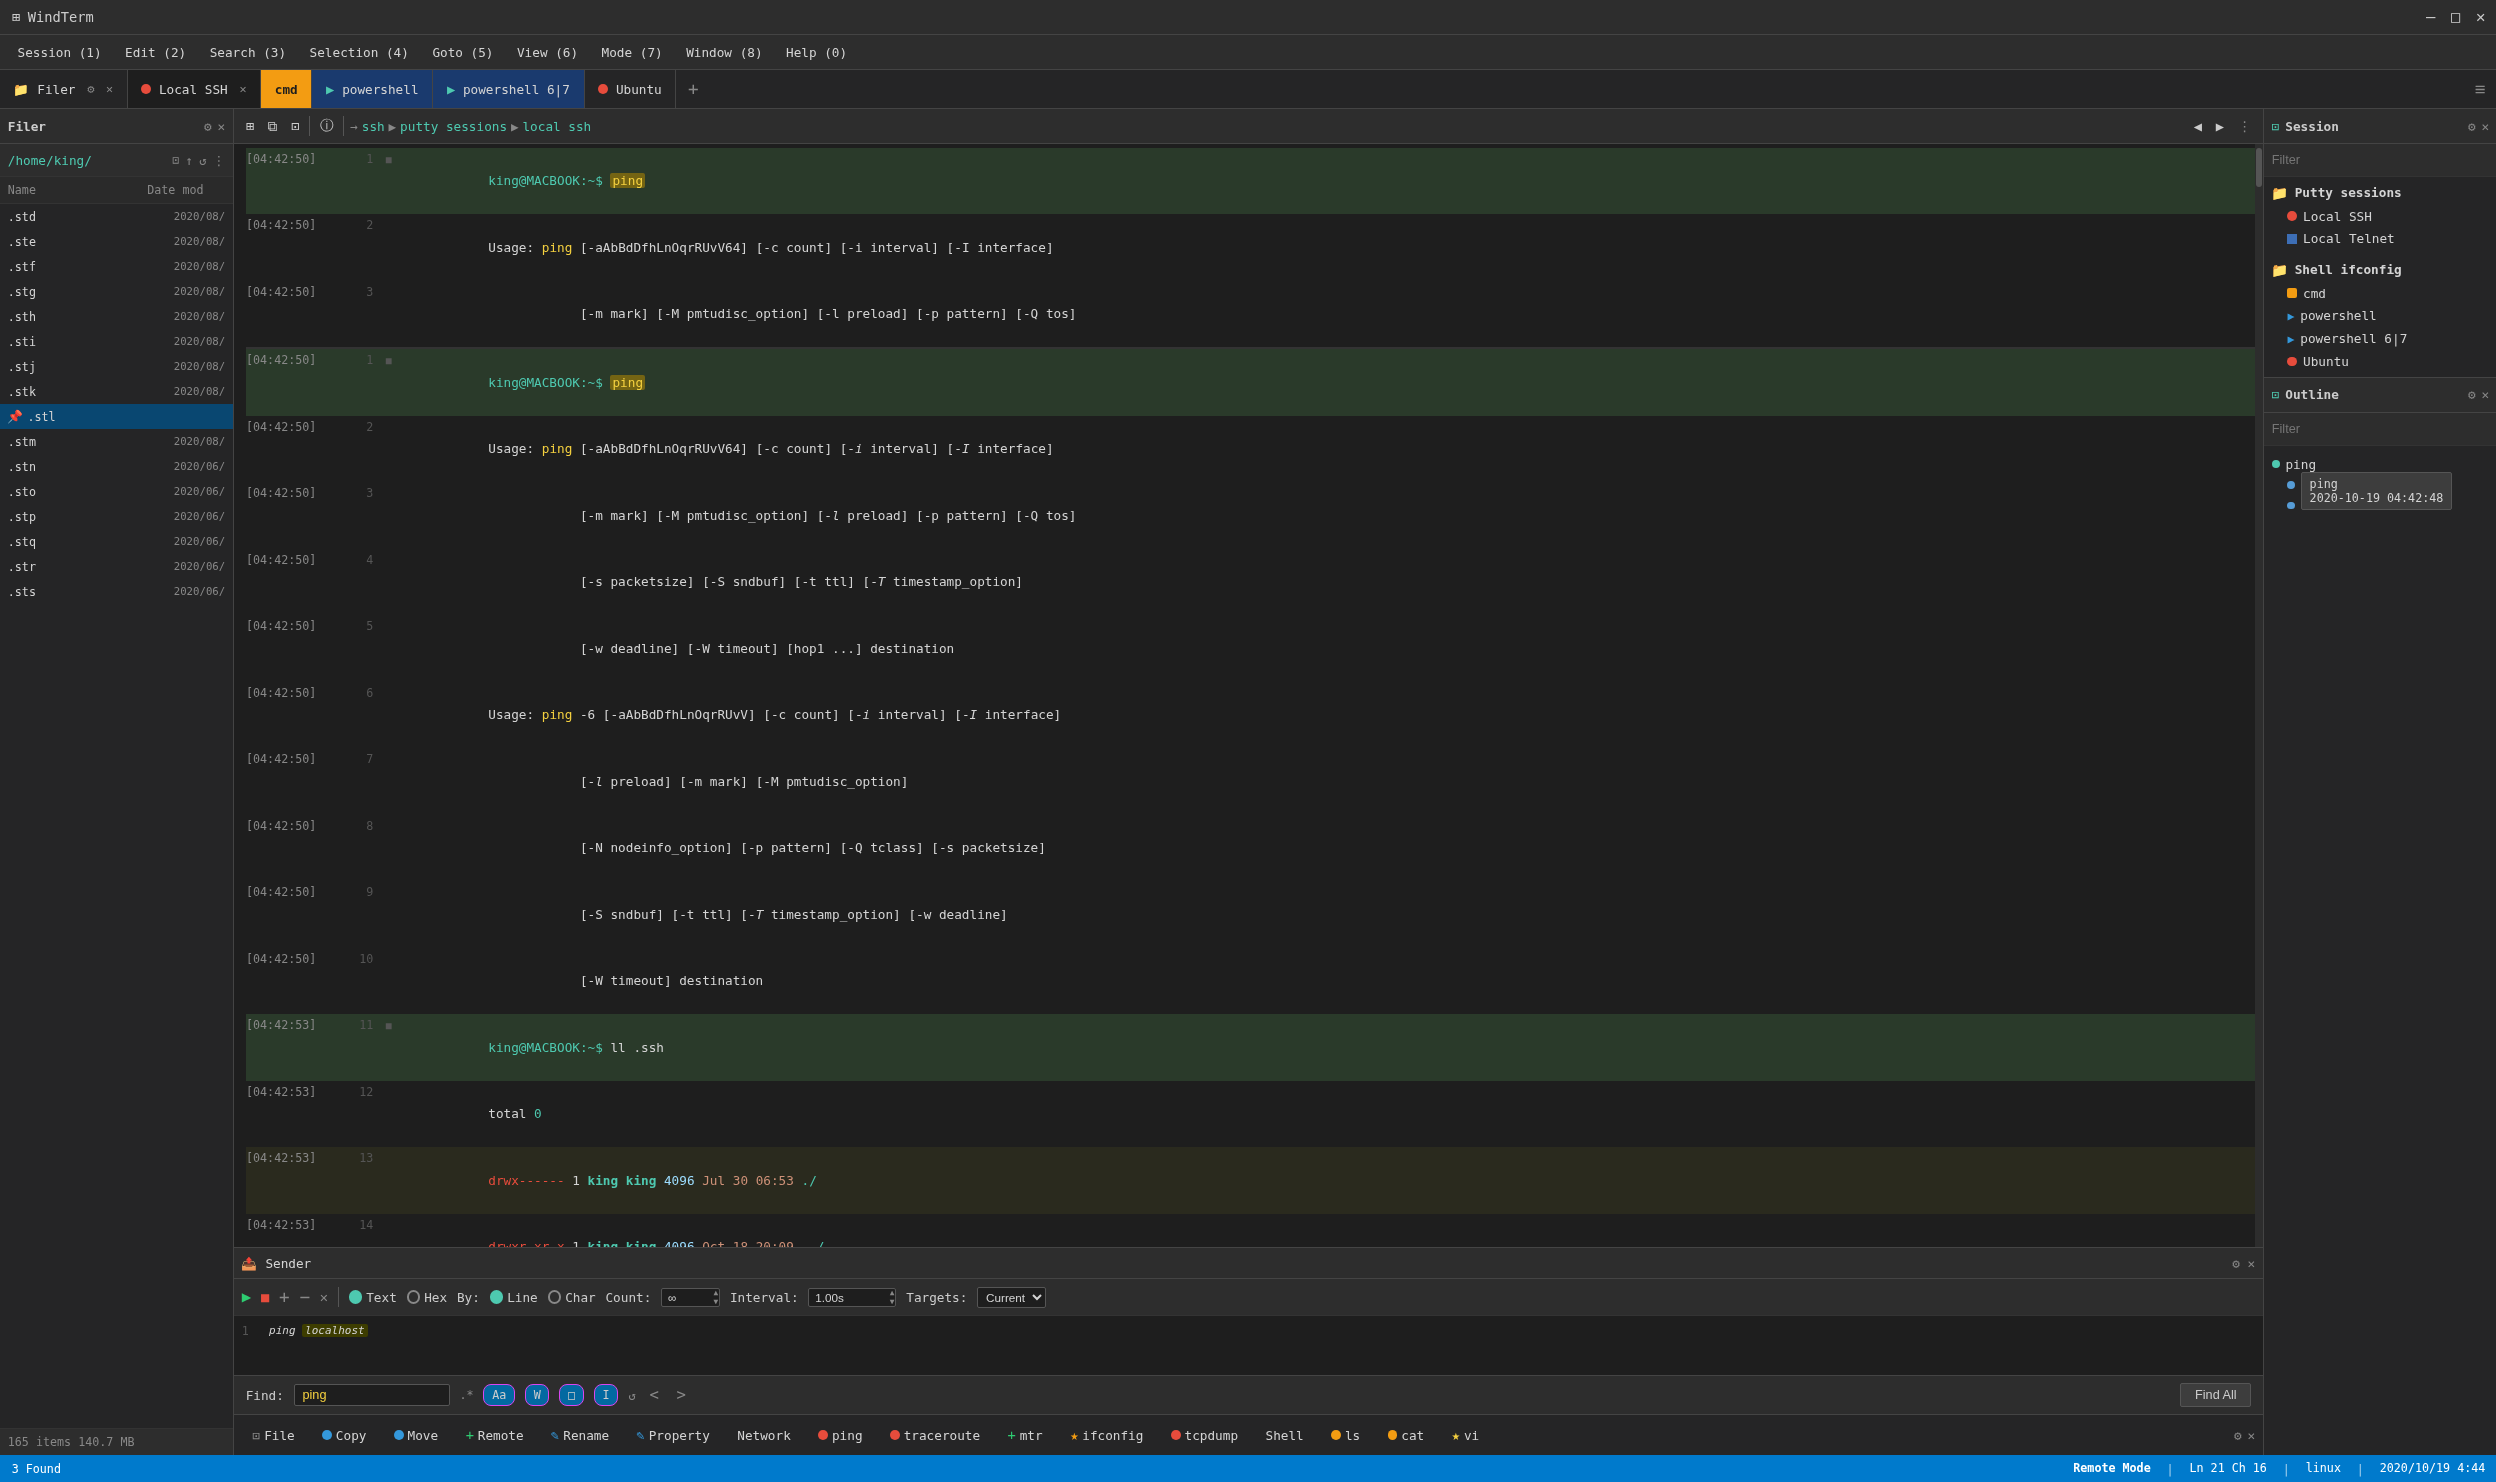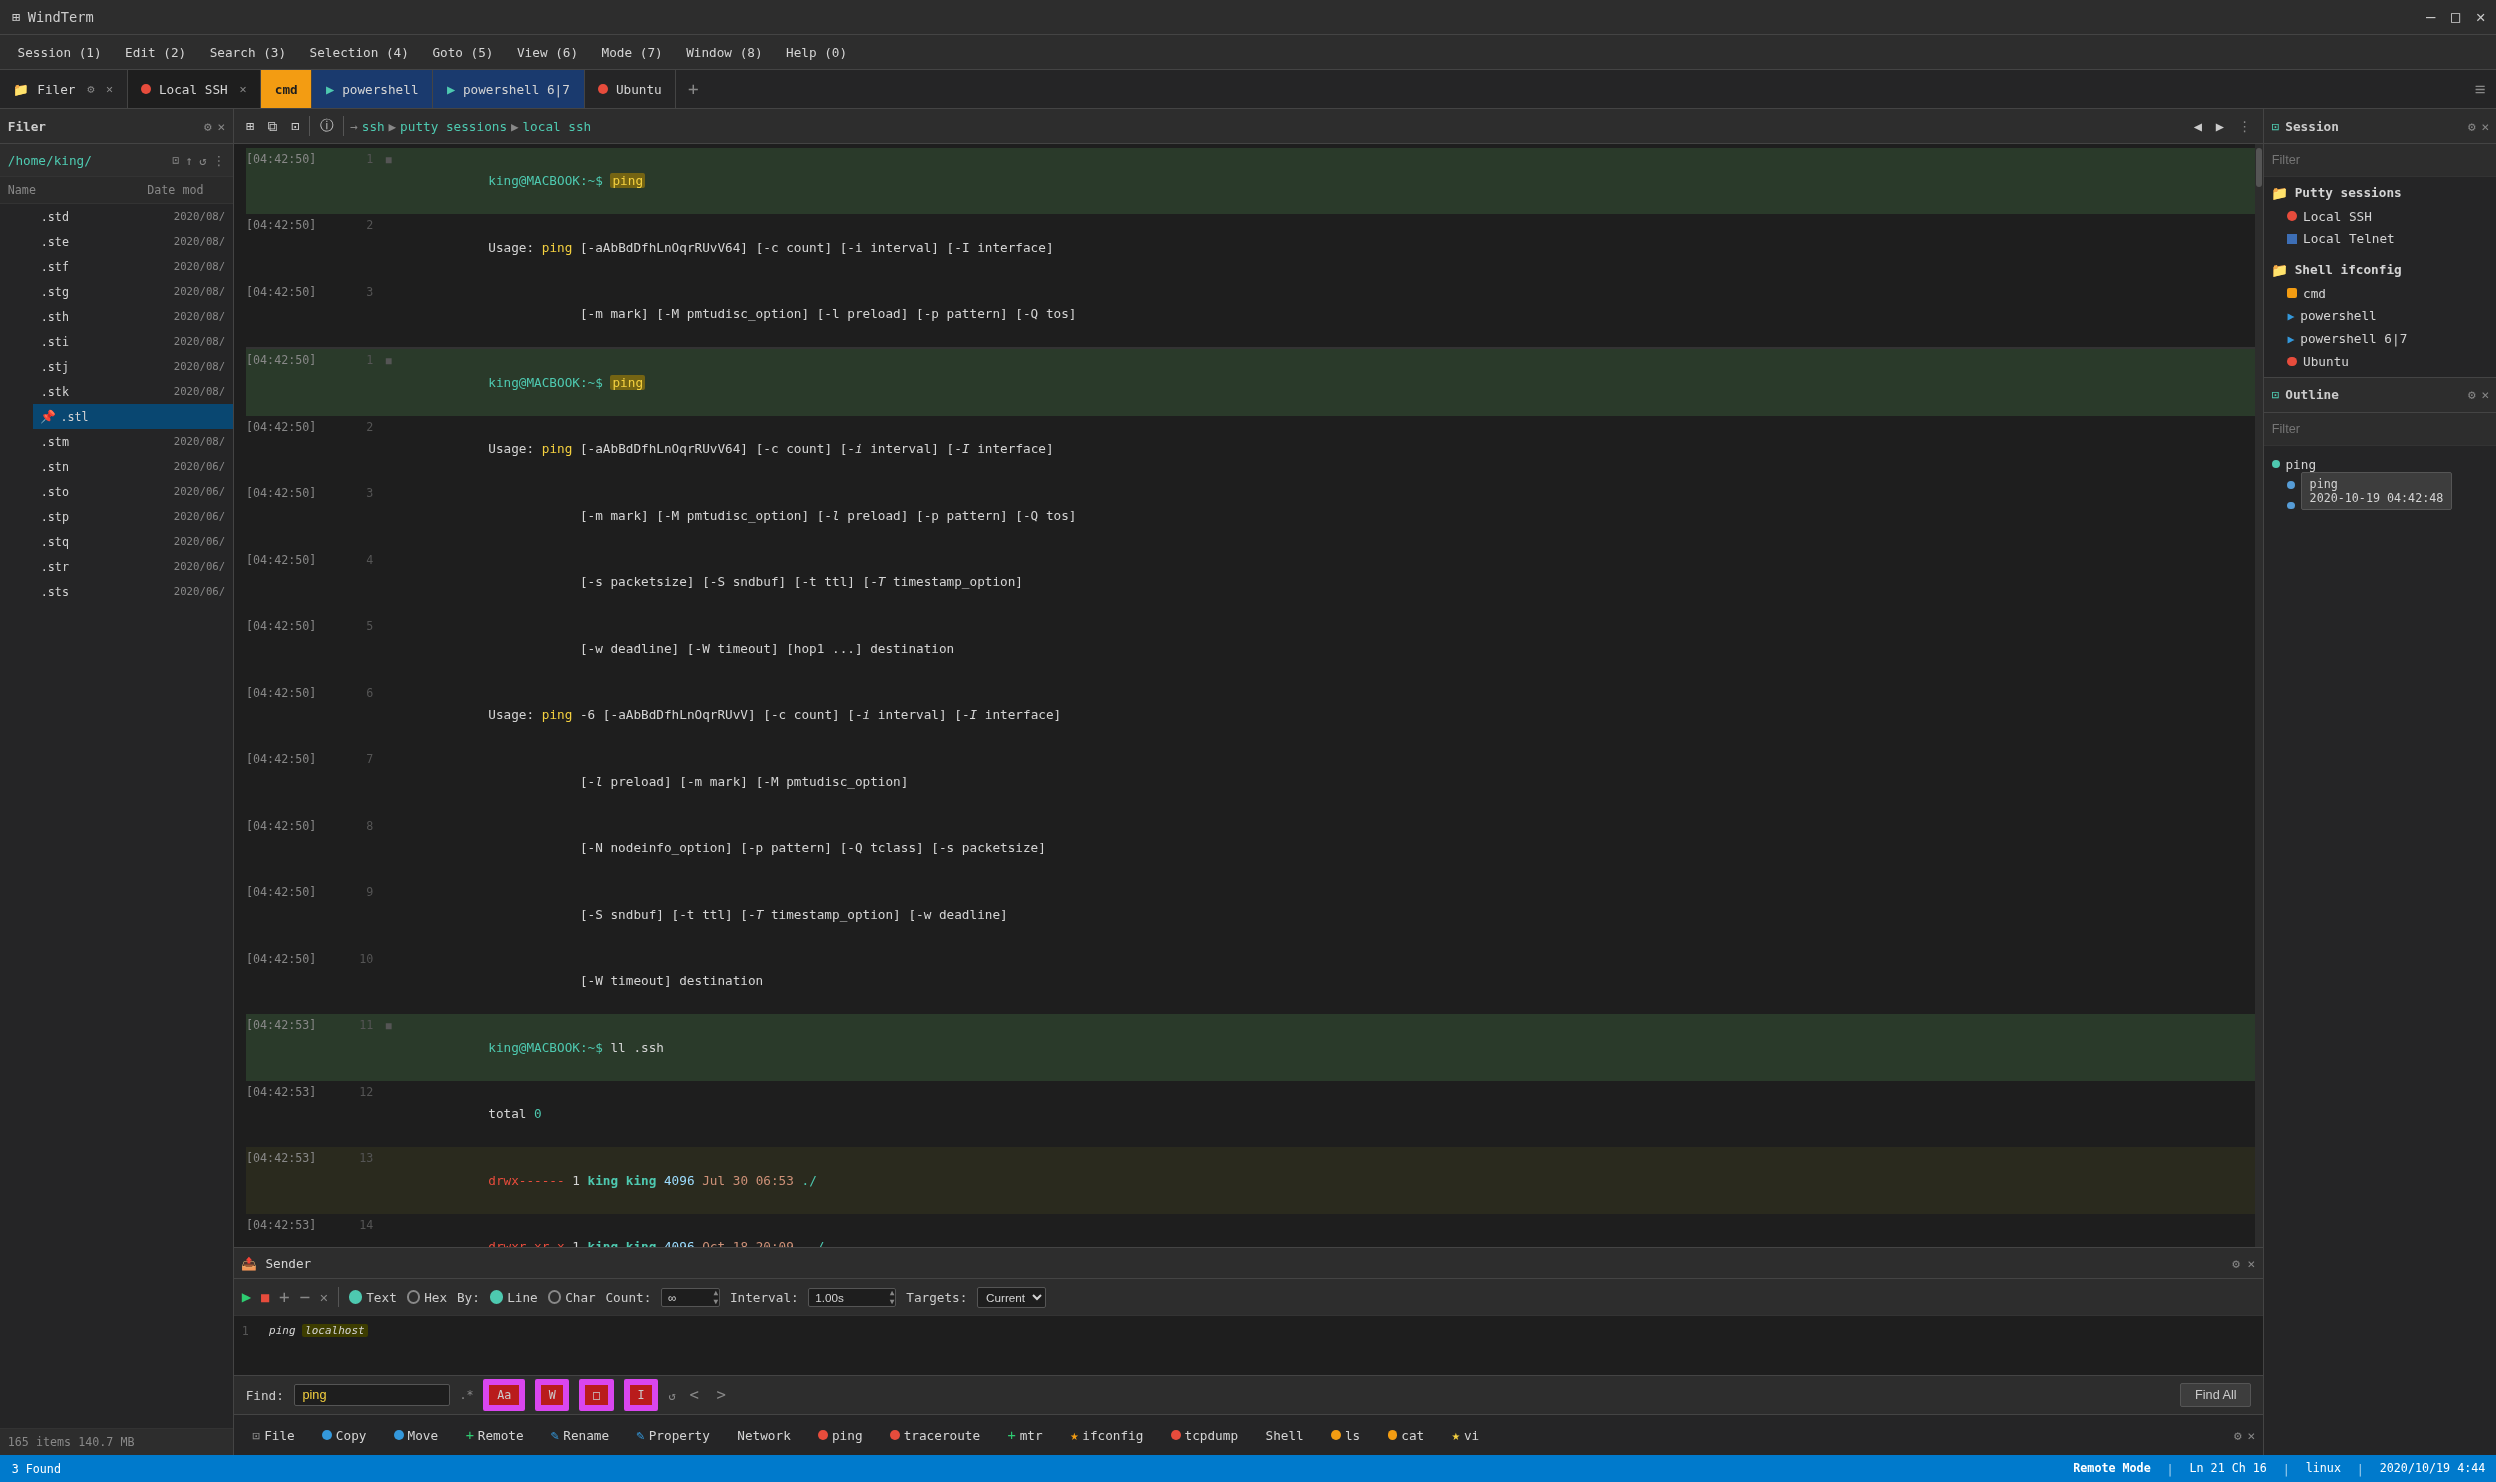--- a/index.html
+++ b/index.html
@@ -114,21 +114,21 @@
       padding: 2px 7.8px;
       background: #2a2a2a;
       border-bottom: 1px solid #333;
       font-size: 11.7px;
       color: #888;
       height: 27px;
       align-items: center;
     }
     #filer-cols .col-name { flex: 1; }
     #filer-cols .col-date { width: 78px; text-align: left; }
-    #filer-list { flex: 1; overflow-y: auto; margin-left: 33px; }
+    #filer-list { flex: 1; overflow-y: auto; }
     .filer-item {
       display: flex;
       padding: 2.9px 7.8px;
       cursor: pointer;
       align-items: center;
       height: 25px;
     }
     .filer-item.selected { background: #094771; }
     .filer-item-name { flex: 1; color: #d4d4d4; font-size: 11.7px; }
     .filer-item-date { width: 78px; text-align: right; color: #888; font-size: 10.7px; }
@@ -295,26 +295,26 @@
     #findbar-input {
       background: #1e1e1e;
       border: 1px solid #555;
       color: #f4d03f;
       padding: 2.9px 7.8px;
       font-size: 12.7px;
       border-radius: 2px;
       width: 156px;
     }
     .findbar-btn {
-      background: #b91c1c;
-      border: 6px solid #d946ef;
+      background: #0369a1;
+      border: 1px solid #d946ef;
       color: #ccc;
       padding: 2.9px 7.8px;
       font-size: 11.7px;
-      border-radius: 2px;
+      border-radius: 8px;
       cursor: pointer;
     }
     .findbar-nav { color: #888; font-size: 15.6px; cursor: pointer; padding: 0 3.9px; }
     #findbar-right { margin-left: auto; }
 
     
     #toolbar-bottom {
       display: flex;
       align-items: center;
       padding: 0 7.8px;

